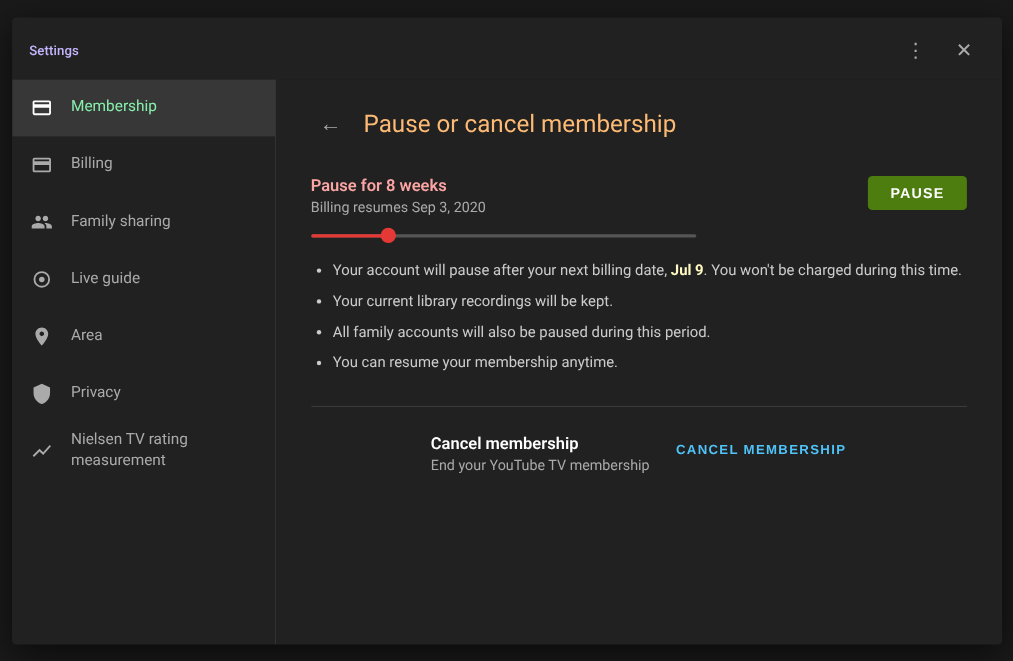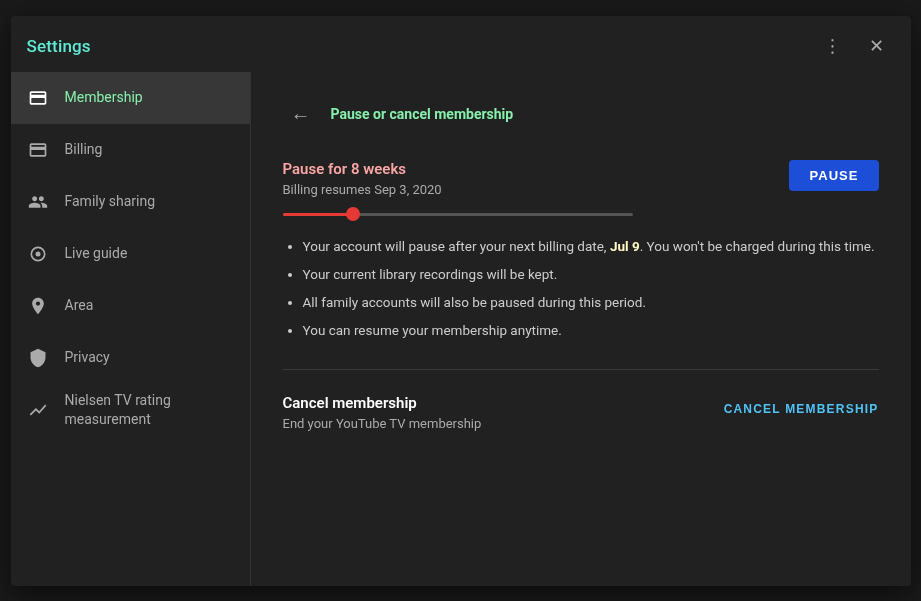--- a/index.html
+++ b/index.html
@@ -26,23 +26,23 @@
     }
     .modal-header {
       display: flex;
       align-items: center;
       justify-content: space-between;
       padding: 12px 16px 8px 16px;
       background: #212121;
       border-bottom: none;
     }
     .modal-title {
-      font-size: 17px;
+      font-size: 12px;
       font-weight: 500;
-      color: #5eead4;
+      color: #c4b5fd;
       letter-spacing: 0.01em;
     }
     .header-icons {
       display: flex;
       align-items: center;
       gap: 8px;
     }
     .icon-btn {
       background: none;
       border: none;
@@ -118,44 +118,44 @@
       color: #aaa;
       font-size: 20px;
       display: flex;
       align-items: center;
       justify-content: center;
       width: 36px;
       height: 36px;
       border-radius: 50%;
     }
     .content-title {
-      font-size: 14px;
-      font-weight: 700;
-      color: #86efac;
+      font-size: 22px;
+      font-weight: 400;
+      color: #fdba74;
     }
     
     .pause-section {
       display: flex;
       align-items: flex-start;
       justify-content: space-between;
       margin-bottom: 8px;
     }
     .pause-info h3 {
       font-size: 15px;
       font-weight: 600;
       color: #fca5a5;
       margin-bottom: 4px;
     }
     .pause-info p {
       font-size: 13px;
       color: #aaa;
       text-align: right;
     }
     .pause-btn {
-      background: #1d4ed8;
+      background: #4d7c0f;
       color: #fff;
       border: none;
       padding: 8px 20px;
       font-size: 13px;
       font-weight: 600;
       letter-spacing: 0.08em;
       border-radius: 4px;
       cursor: pointer;
       white-space: nowrap;
       margin-left: 24px;
@@ -206,21 +206,21 @@
     
     .divider {
       border: none;
       border-top: 1px solid #3a3a3a;
       margin: 0 0 24px 0;
     }
     
     .cancel-section {
       display: flex;
       align-items: flex-start;
-      justify-content: space-between;
+      justify-content: center;
     }
     .cancel-info h3 {
       font-size: 15px;
       font-weight: 600;
       color: #fff;
       margin-bottom: 4px;
     }
     .cancel-info p {
       font-size: 13px;
       color: #aaa;

